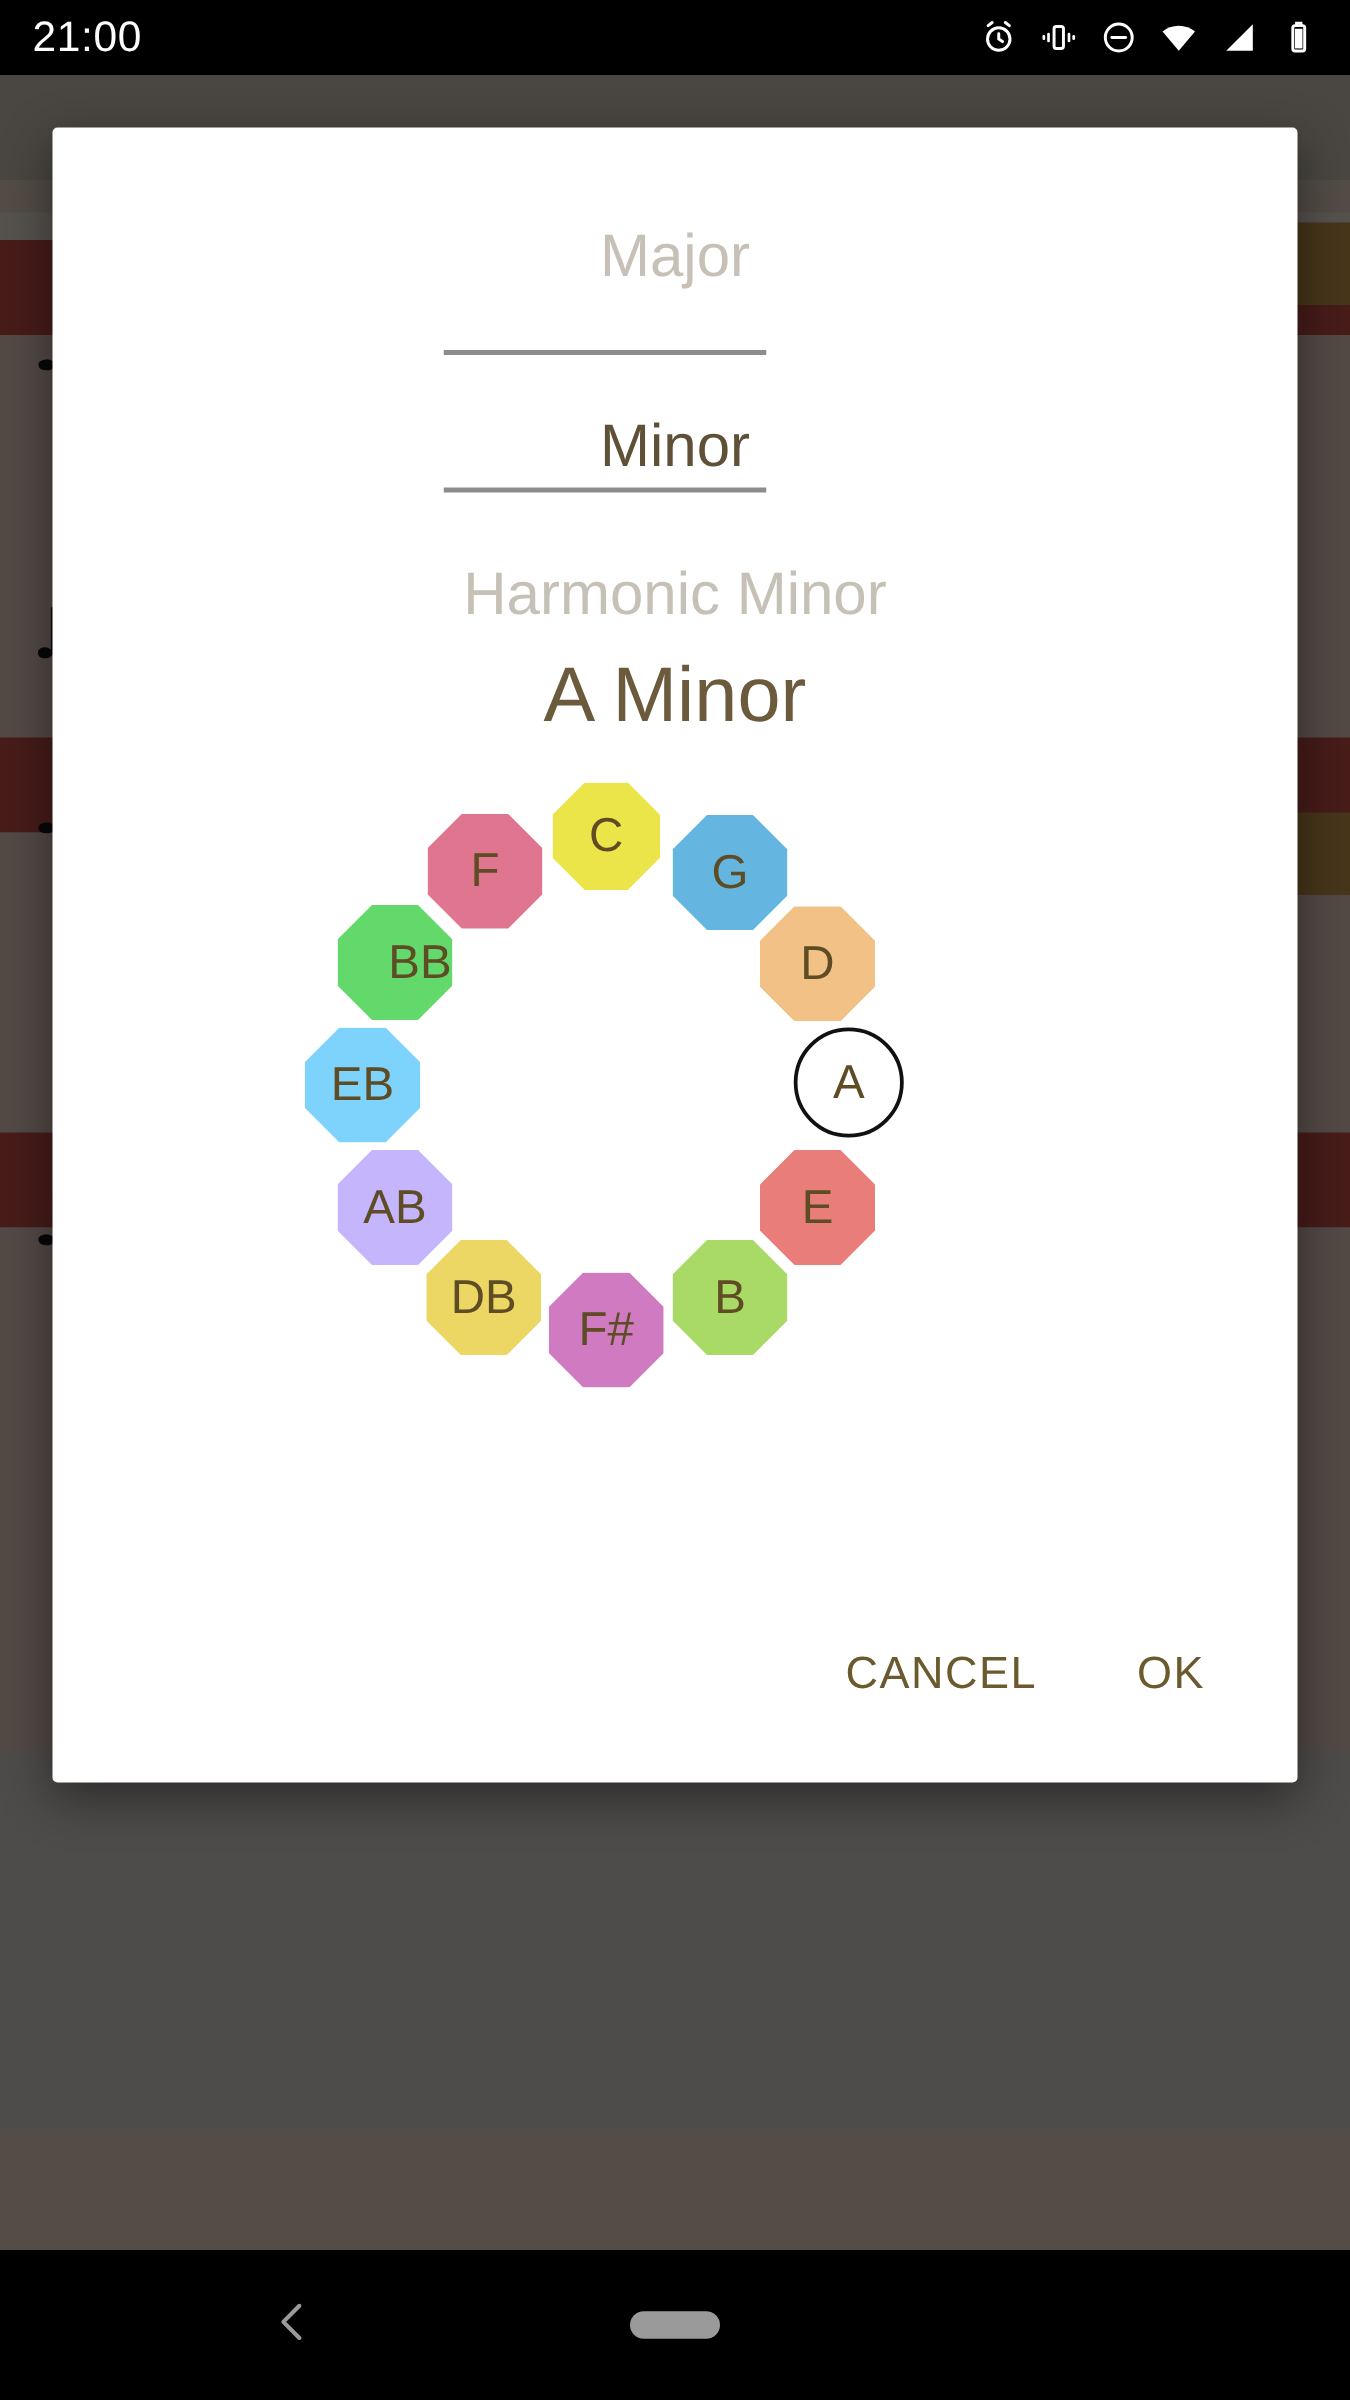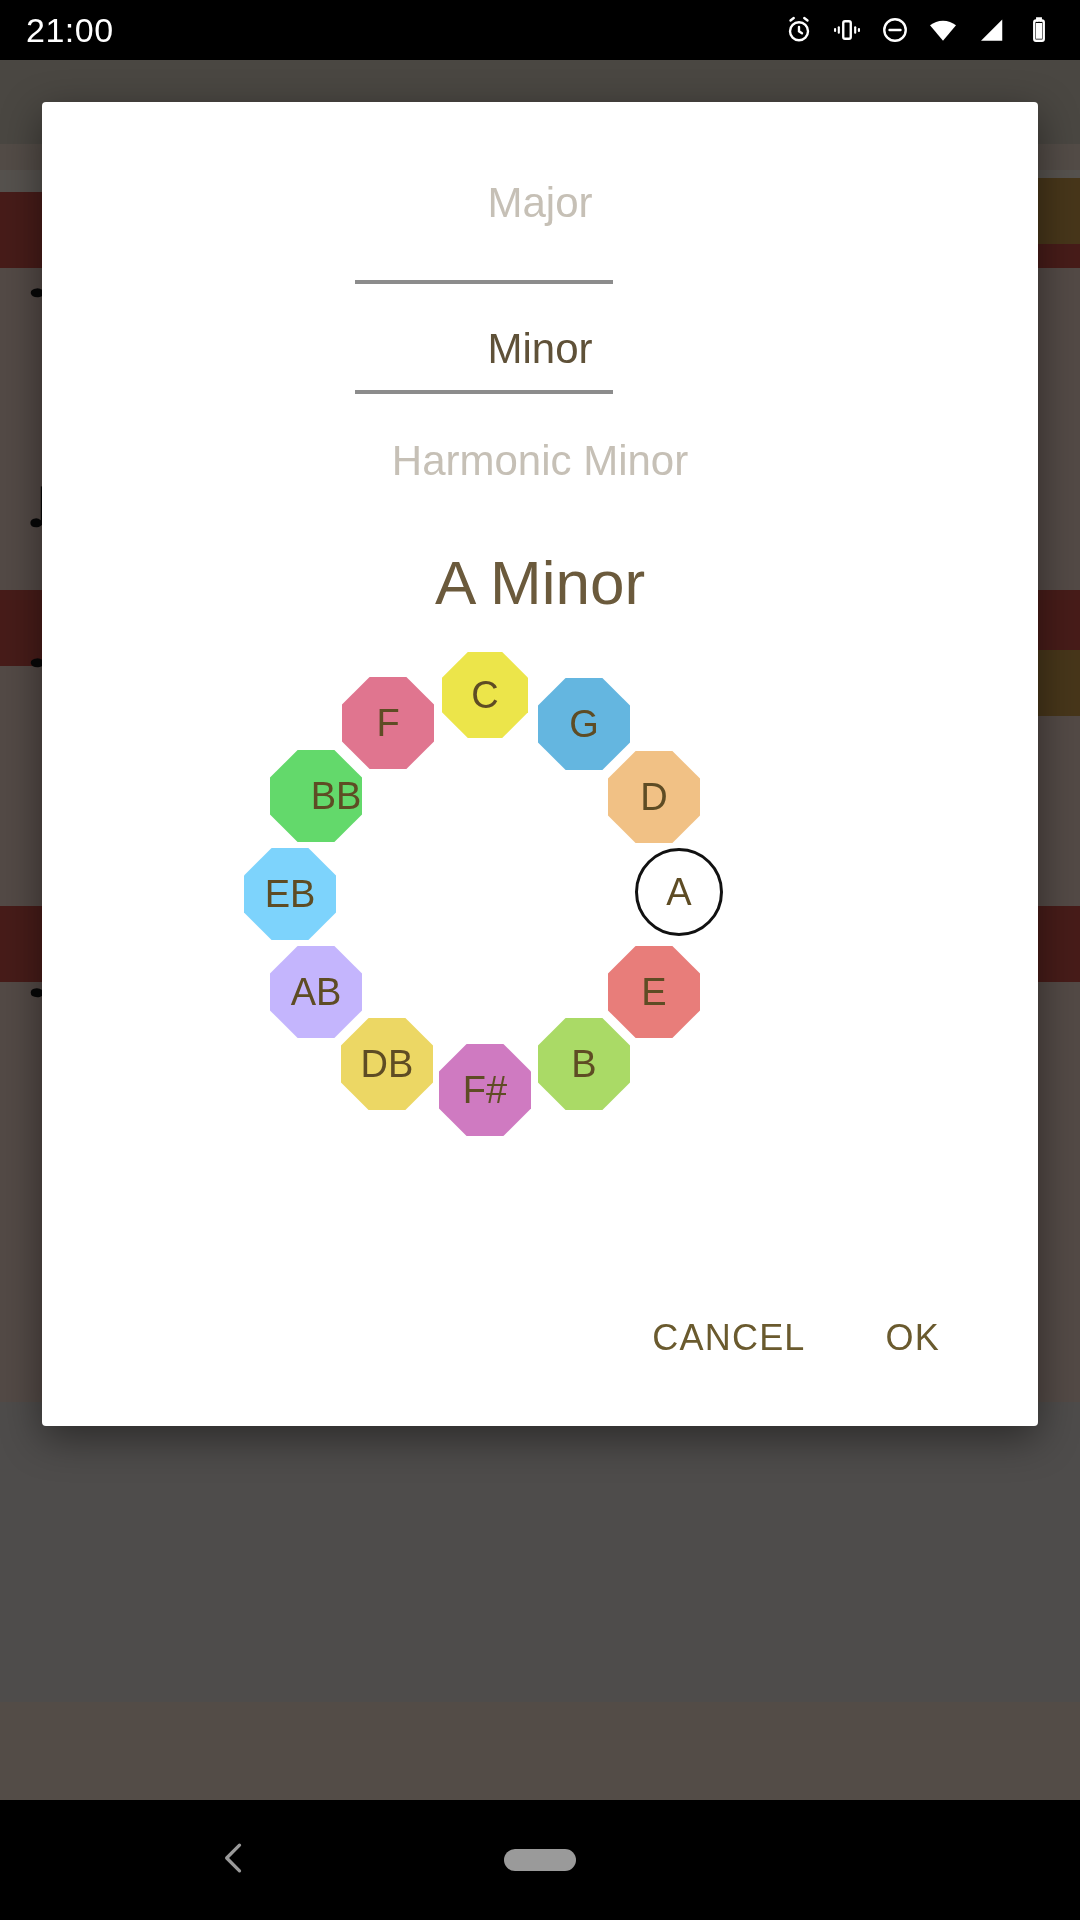--- a/index.html
+++ b/index.html
@@ -88,42 +88,42 @@
   
   #mode-picker {
     position: relative;
     width: 100%;
     height: 420px;
     padding-top: 46px;
   }
   .picker-row {
     width: 100%;
     text-align: center;
-    font-size: 42px;
+    font-size: 48px;
     line-height: 1;
   }
   #picker-above { color: #c6c0b6; margin-top: 34px; }
   #picker-selected { color: #5f5138; margin-top: 104px; }
   #picker-below { color: #c6c0b6; margin-top: 70px; }
   .picker-divider {
     position: absolute;
     left: 313px;
     width: 258px;
     height: 4px;
     background: #8c8c8c;
   }
   #divider-top { top: 178px; }
   #divider-bottom { top: 288px; }
 
   
   #key-title {
     text-align: center;
     font-size: 62px;
     color: #6b5a3c;
-    margin-top: 30px;
+    margin-top: 4px;
     line-height: 1;
     font-weight: 400;
   }
 
   
   #note-wheel {
     position: relative;
     width: 996px;
     height: 530px;
     margin-top: 22px;
@@ -150,21 +150,21 @@
 
   
   #dialog-actions {
     position: absolute;
     left: 0;
     top: 1205px;
     width: 996px;
     display: flex;
     justify-content: flex-end;
     align-items: center;
-    padding-right: 90px;
+    padding-right: 66px;
     gap: 64px;
   }
   .action-btn {
     background: none;
     border: none;
     color: #6a5a2e;
     font-size: 36px;
     letter-spacing: 1.2px;
     font-family: "Liberation Sans", sans-serif;
     cursor: pointer;

